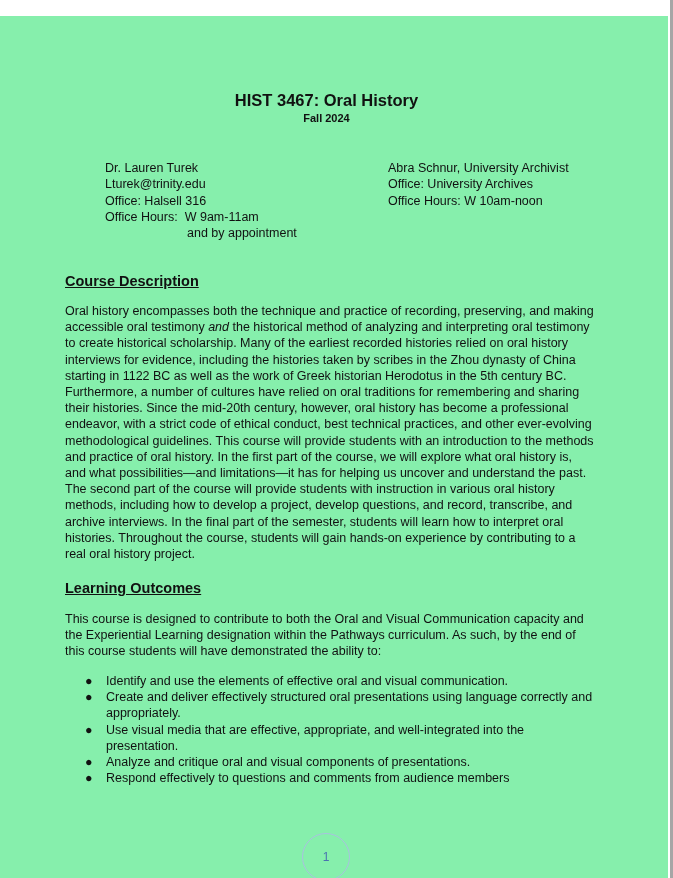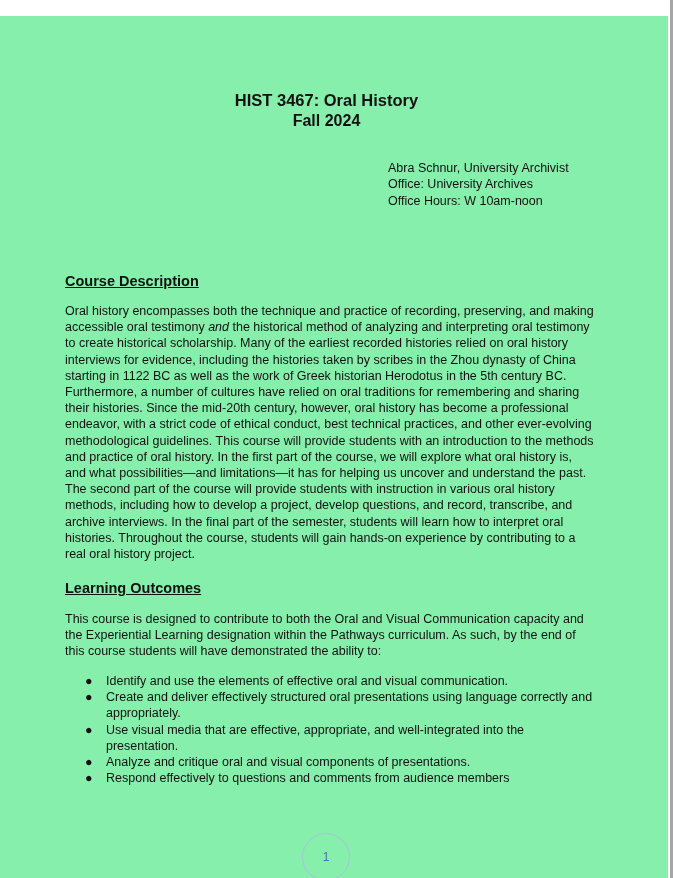--- a/index.html
+++ b/index.html
@@ -33,21 +33,21 @@
     }
     .title {
       position: absolute;
       left: 0;
       width: 653px;
       text-align: center;
       font-weight: bold;
       white-space: nowrap;
     }
     .t1 { top: 75px; font-size: 16.5px; }
-    .t2 { top: 96px; font-size: 16px; }
+    .t2 { top: 96px; font-size: 11px; }
     .t3 { top: 112px; font-size: 12.5px; }
 
     .contact {
       position: absolute;
       font-size: 12.5px;
       line-height: 16.3px;
       white-space: nowrap;
     }
     .contact-left { left: 105px; top: 144px; }
     .contact-right { left: 388px; top: 144px; }
@@ -114,20 +114,27 @@
     i { font-style: italic; margin-top: 16px; }
   </style>
 </head>
 <body>
 
 <div class="page">
 
   <div class="title t1">HIST 3467: Oral History</div>
   <div class="title t2">Fall 2024</div>
 
+  <div class="contact contact-left">
+    <div>Dr. Lauren Turek</div>
+    <div>Lturek@trinity.edu</div>
+    <div>Office: Halsell 316</div>
+    <div style="white-space: pre;">Office Hours:  W 9am-11am</div>
+    <div class="indent-appt">and by appointment</div>
+  </div>
 
   <div class="contact contact-right">
     <div>Abra Schnur, University Archivist</div>
     <div>Office: University Archives</div>
     <div>Office Hours: W 10am-noon</div>
   </div>
 
   <div class="section-heading h-desc">Course Description</div>
 
   <div class="para p-desc">

